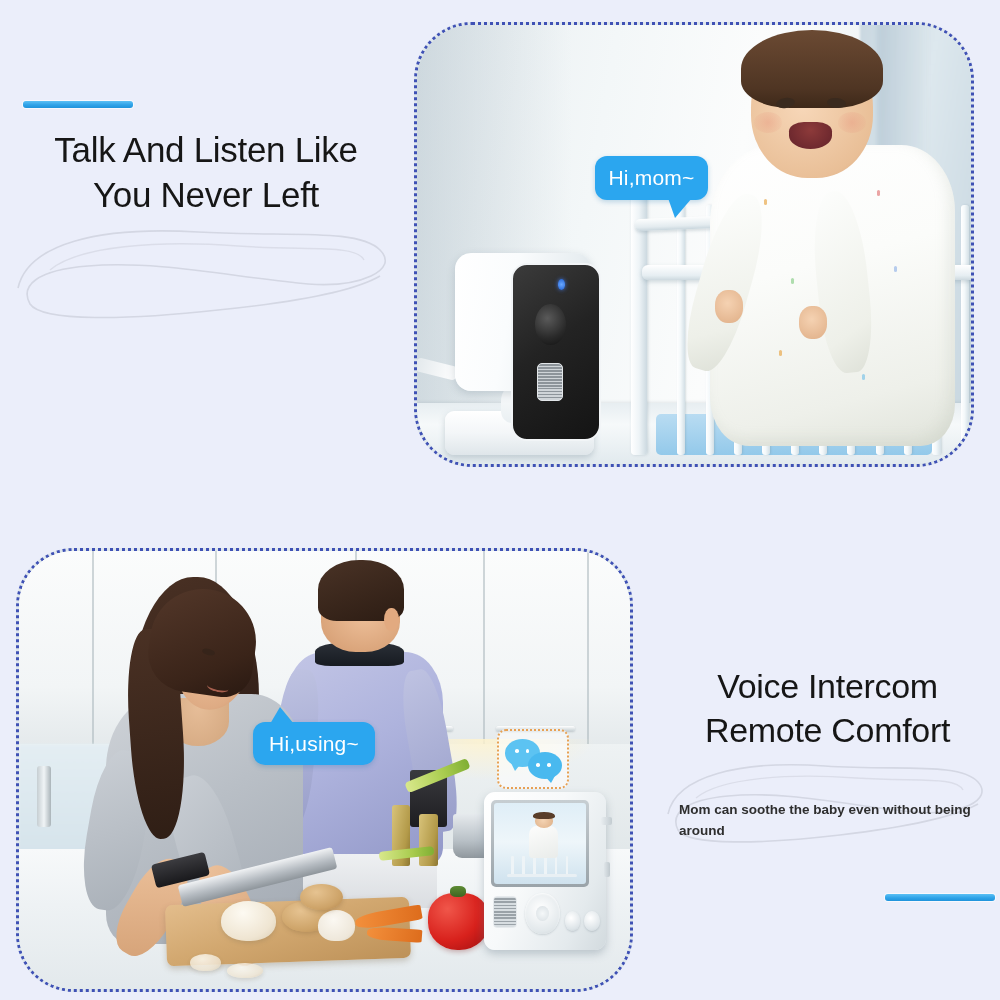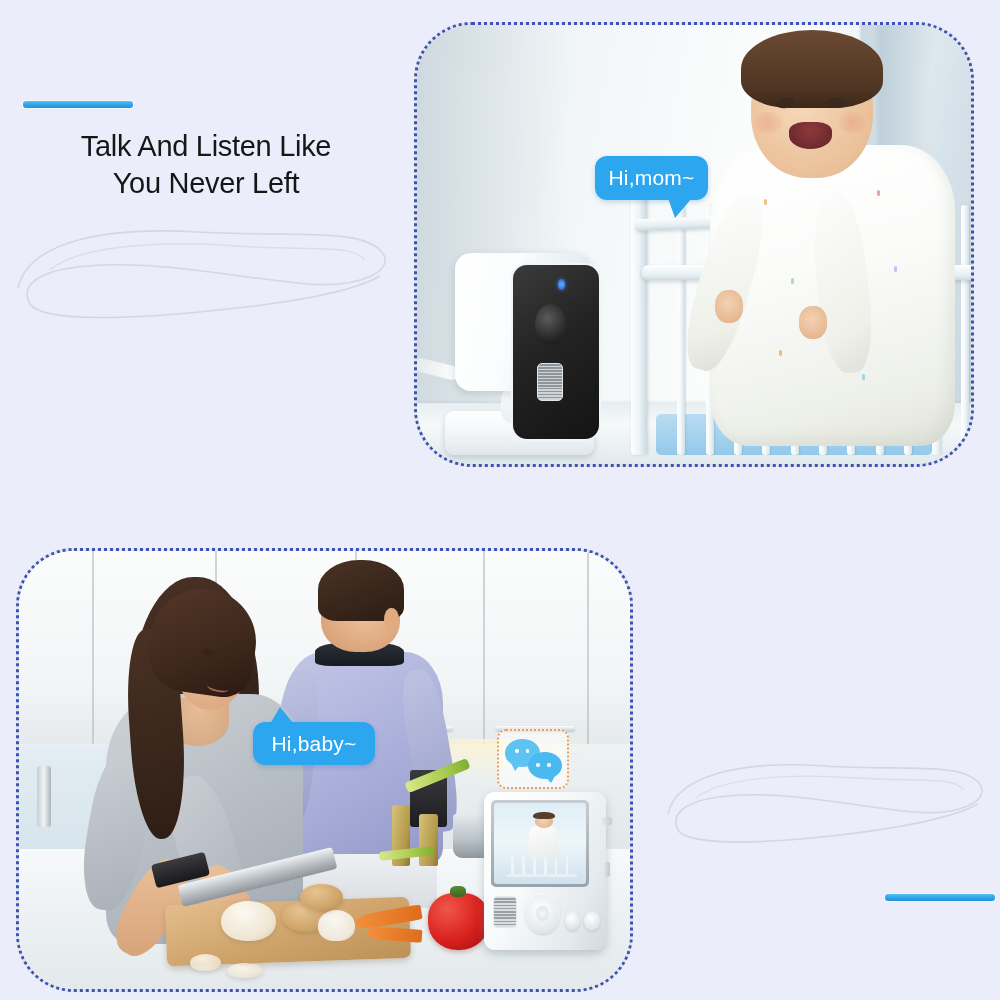--- a/index.html
+++ b/index.html
@@ -22,21 +22,21 @@
   }
   .accent-top { left:23px; top:101px; width:110px; }
   .accent-bottom { left:885px; top:894px; width:110px; }
 
   
   .text-block { position:absolute; }
   .tb-top { left:0px; top:128px; width:412px; text-align:center; }
   .tb-bottom { left:655px; top:665px; width:345px; text-align:center; }
 
   .headline {
-    font-size:29px; font-weight:400; color:#161616;
+    font-size:35px; font-weight:400; color:#161616;
     line-height:1.28; letter-spacing:-.3px; white-space:pre-line;
     position:relative; z-index:3;
   }
   .tb-bottom .headline { font-size:34px; }
 
   .subtext {
     font-size:14.5px; font-weight:600; color:#2e2e2e;
     line-height:1.55; text-align:left; position:relative; z-index:3;
   }
   .tb-top .subtext { margin-top:62px; padding-left:20px; padding-right:8px; }
@@ -683,25 +683,30 @@
       </div>
     </div>
     <div class="mon-speaker"></div>
     <div class="mon-dpad">
       <span class="mon-dpad-center"></span>
     </div>
     <div class="mon-btn b1"></div>
     <div class="mon-btn b2"></div>
   </div>
 
-  <div class="bubble bubble-baby">Hi,baby~</div>
+  <div class="bubble bubble-baby">Hi,using~</div>
 
   <svg class="swoosh swoosh-bottom" viewBox="0 0 340 100">
     <path d="M8,66 C16,28 80,12 165,18 C240,23 300,14 318,34 C334,52 300,68 254,64
              C196,59 128,42 68,48 C24,52 10,66 18,82 C28,98 102,96 180,87
              C248,79 296,68 318,56" fill="none" stroke="#b9bcc9" stroke-width="1.6" opacity=".85"></path>
     <path d="M36,50 C60,30 128,25 196,30 C256,34 296,28 303,42" fill="none" stroke="#c3c6d2" stroke-width="1.4" opacity=".75"></path>
   </svg>
 
+  <div class="text-block tb-bottom">
+    <div class="headline">Voice Intercom
+Remote Comfort</div>
+    <div class="subtext">Mom can soothe the baby even without being around</div>
+  </div>
 
   <div class="accent-bar accent-bottom"></div>
 
 </div>
 
 </body></html>

